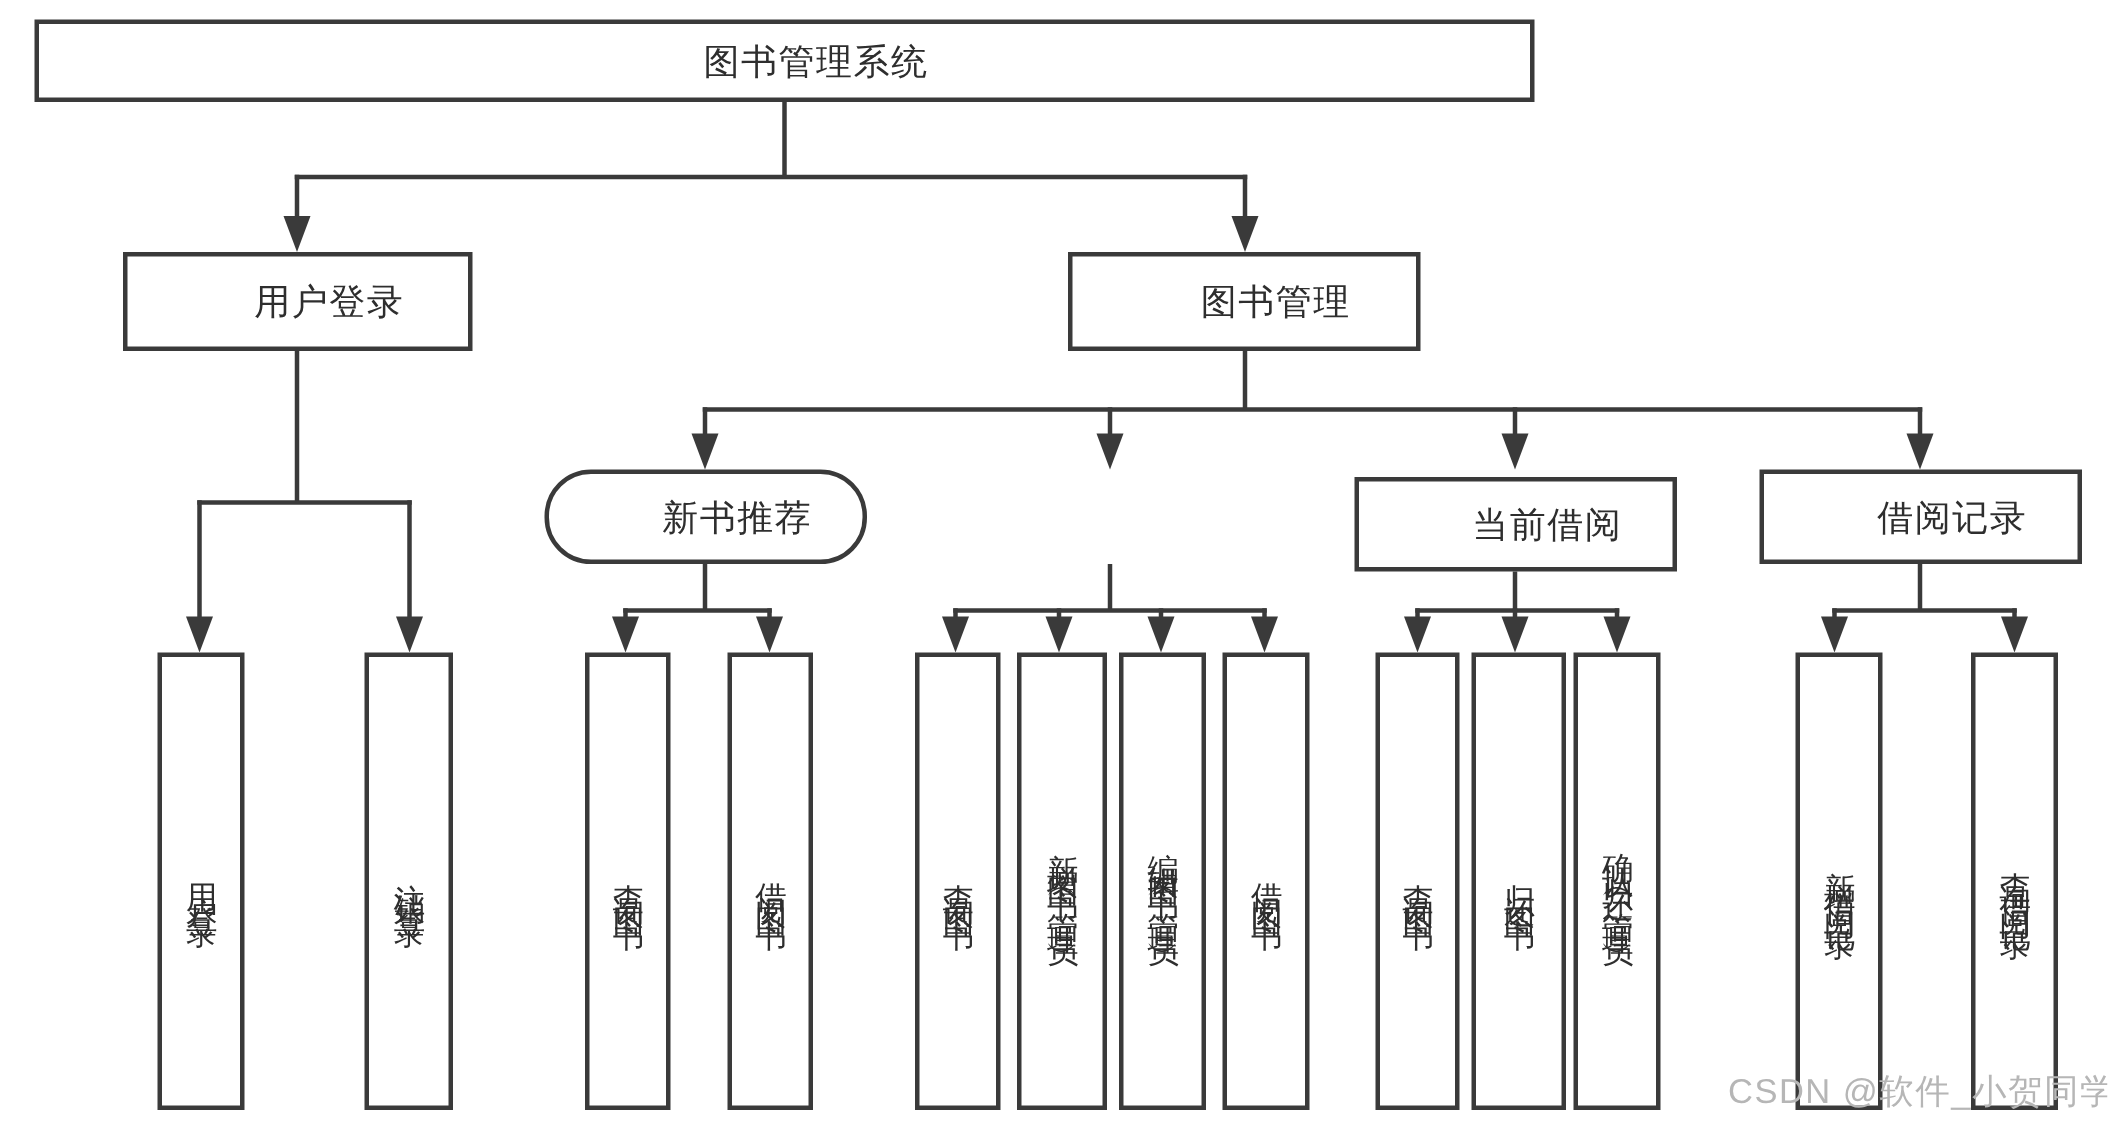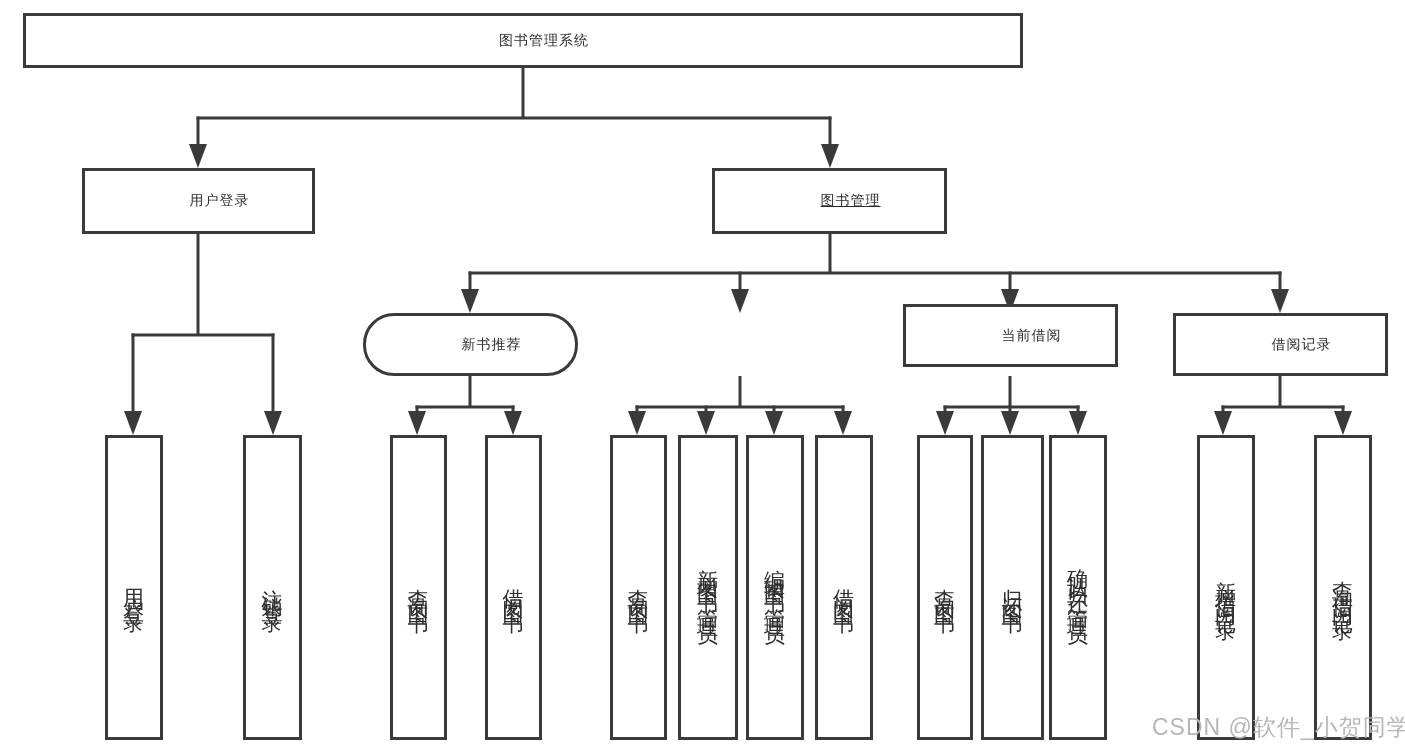--- a/index.html
+++ b/index.html
@@ -26,21 +26,21 @@
     box-sizing: border-box;
     background: #ffffff;
     border: 3px solid #3a3a3a;
     color: #2e2e2e;
     display: flex;
     align-items: center;
     justify-content: center;
     z-index: 2;
   }
   .h-node {
-    font-size: 14px;
+    font-size: 24px;
     letter-spacing: 1px;
     white-space: nowrap;
     padding-left: 42px;
   }
   .v-node {
     writing-mode: vertical-lr;
     text-orientation: mixed;
     font-size: 21px;
     letter-spacing: 8px;
     line-height: 1;
@@ -128,28 +128,28 @@
     </g>
   </svg>
 
   <div class="node h-node" style="left:23px; top:13px; width:1000px; height:55px;">
     <span>图书管理系统</span>
   </div>
 
   <div class="node h-node" style="left:82px; top:168px; width:233px; height:66px;">
     <span>用户登录</span>
   </div>
-  <div class="node h-node" style="left:712px; top:168px; width:235px; height:66px;text-decoration:underline;">
+  <div class="node h-node" style="left:712px; top:168px; width:235px; height:66px;">
     <span>图书管理</span>
   </div>
 
   <div class="node h-node" style="left:363px; top:313px; width:215px; height:63px;border-radius:31px;">
     <span>新书推荐</span>
   </div>
-  <div class="node h-node" style="left:903px; top:304px; width:215px; height:63px;">
+  <div class="node h-node" style="left:903px; top:318px; width:215px; height:63px;">
     <span>当前借阅</span>
   </div>
   <div class="node h-node" style="left:1173px; top:313px; width:215px; height:63px;">
     <span>借阅记录</span>
   </div>
 
   <div class="node v-node" style="left:105px; top:435px; width:58px; height:305px;">
     <span>用户登录</span>
   </div>
   <div class="node v-node" style="left:243px; top:435px; width:59px; height:305px;">

